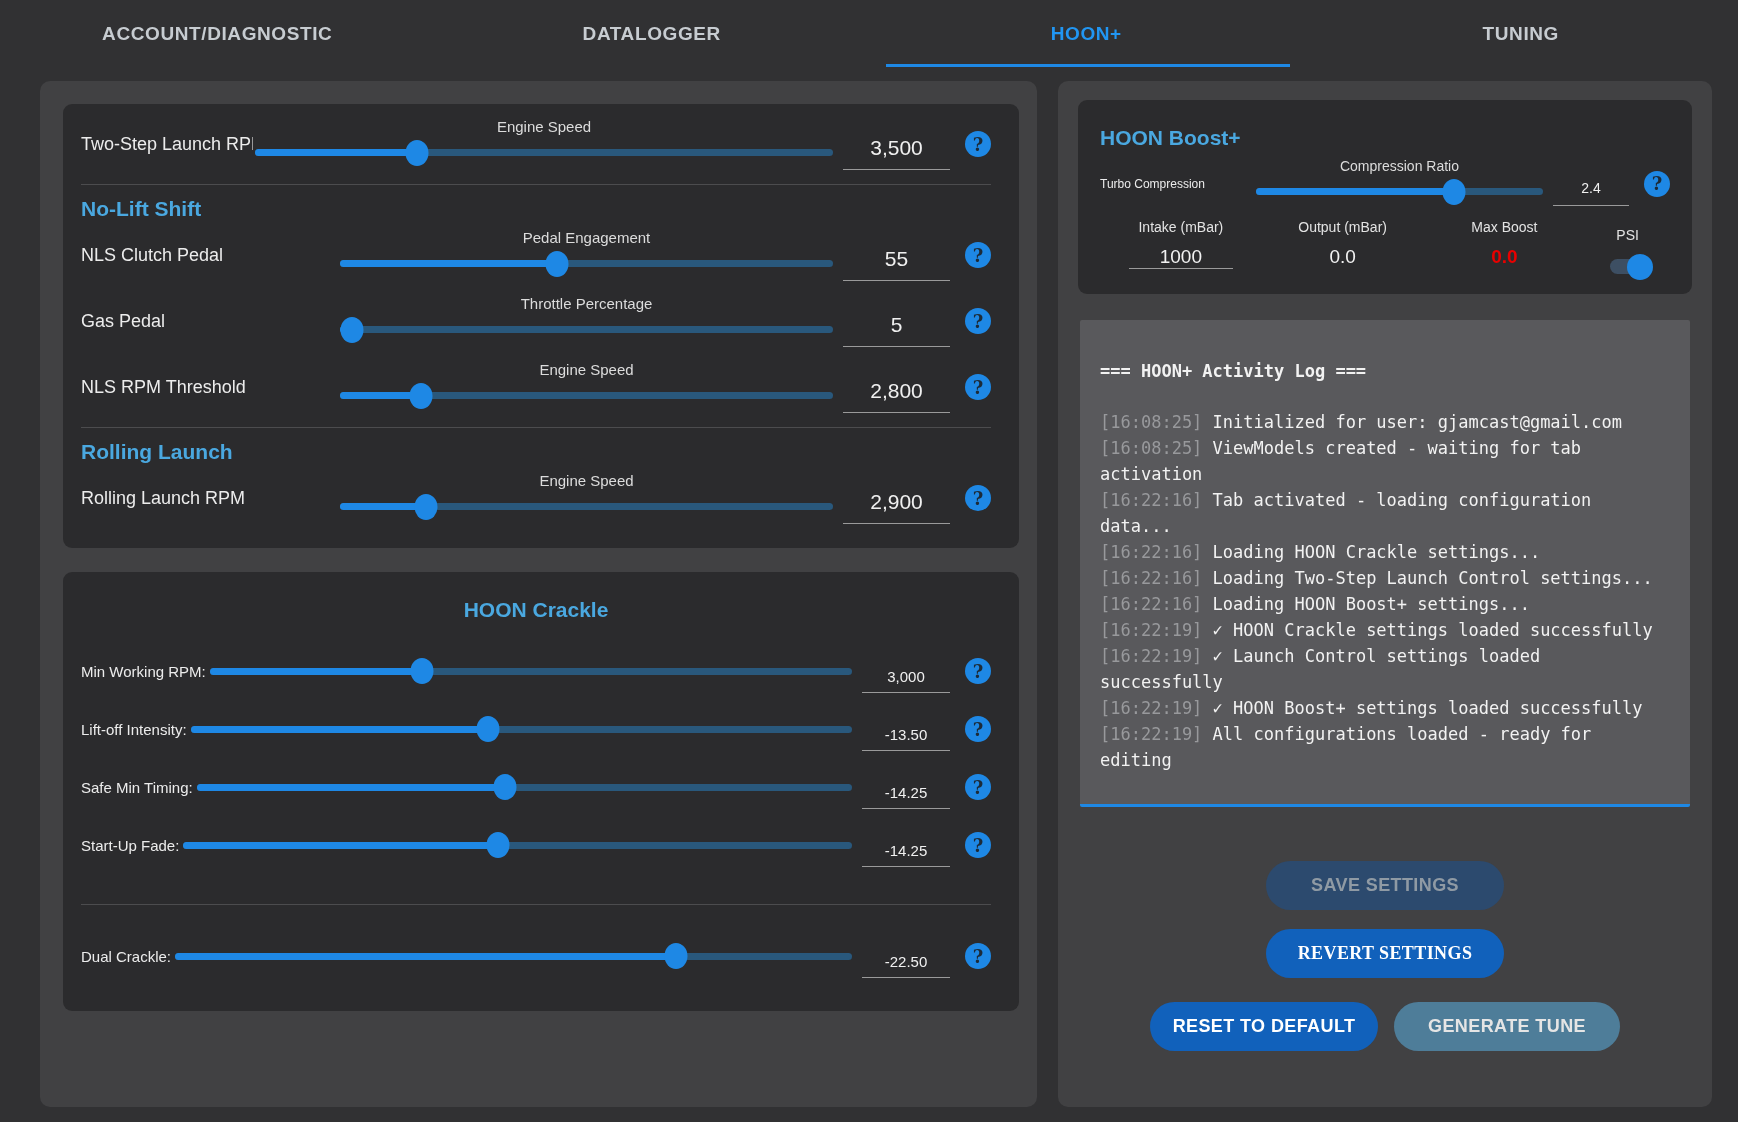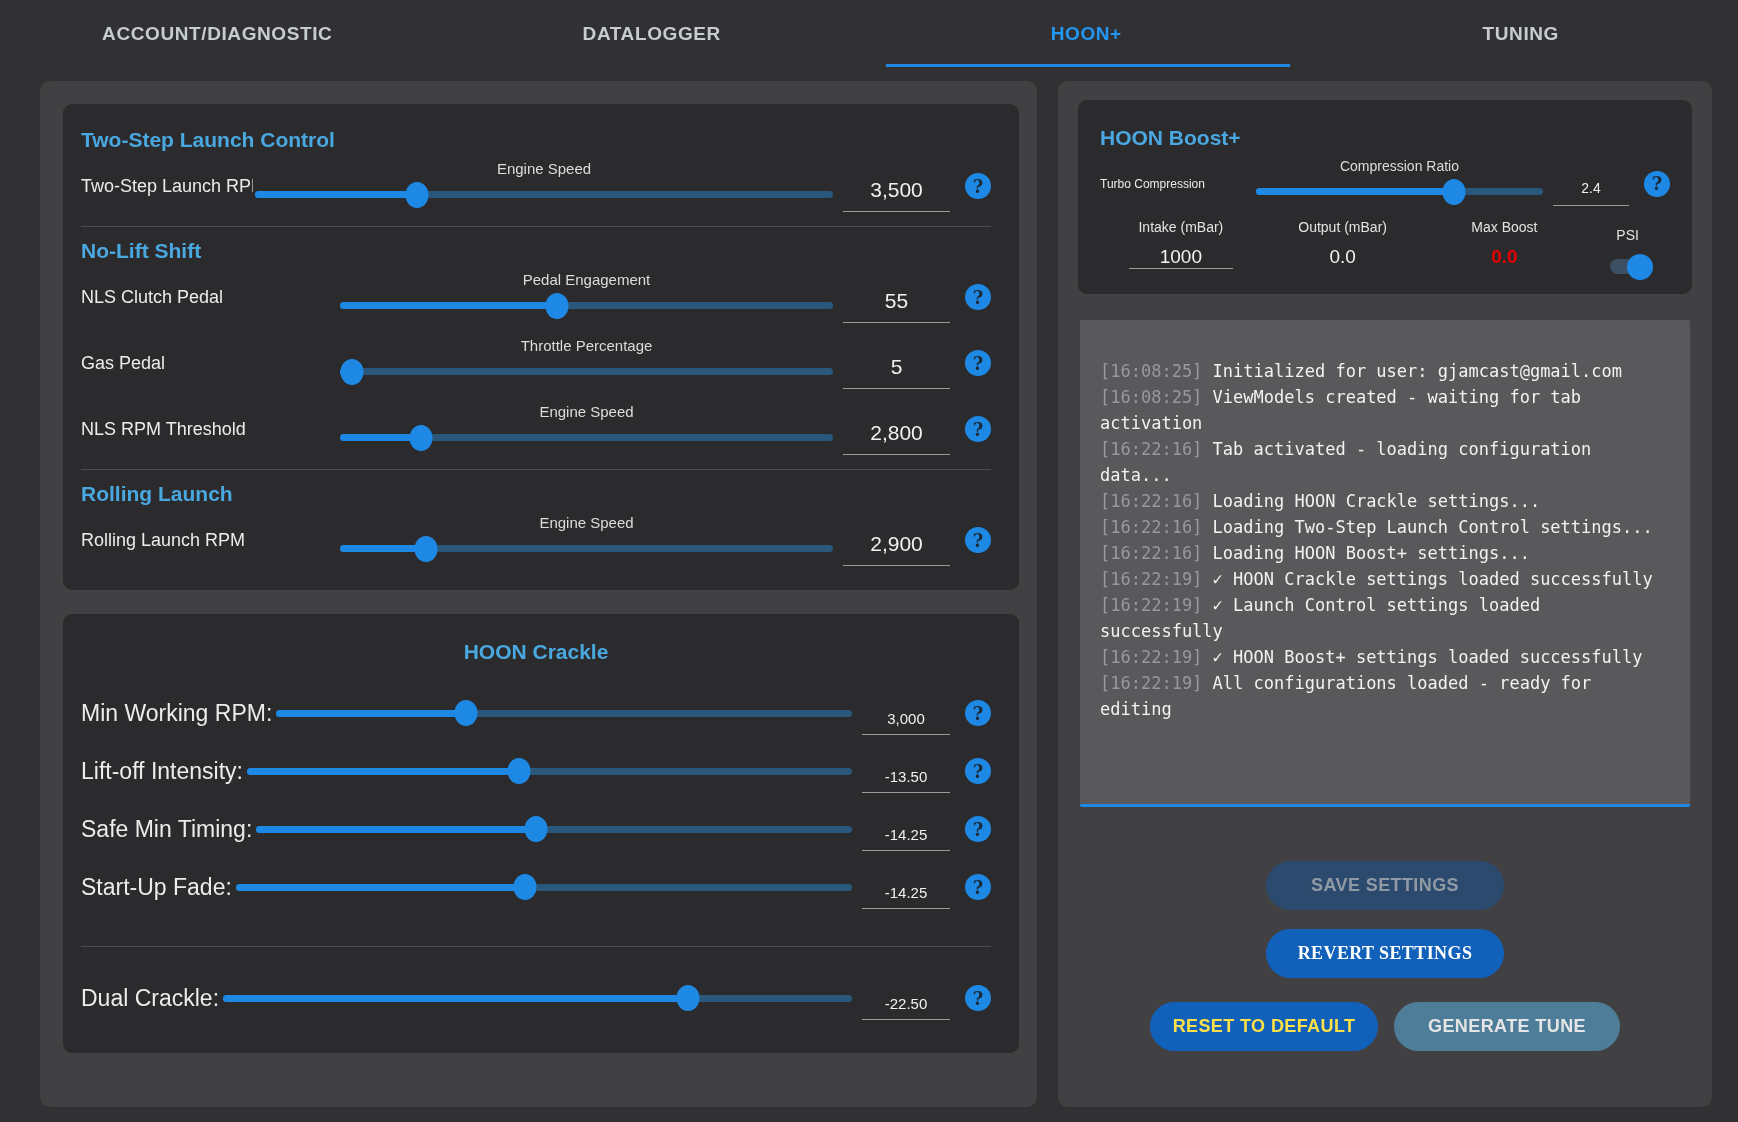--- a/index.html
+++ b/index.html
@@ -25,21 +25,21 @@
 
   .section-title { font-size:21px; font-weight:bold; color:#4aa8e0; margin:12px 0 8px; }
   .divider { height:1px; background:#4c4c4e; margin:14px 0 10px; }
 
   
   .srow { display:flex; align-items:center; margin:2px 0 14px; }
   .srow-label { color:#ececec; font-size:18px; white-space:nowrap; }
   .lbl-w170 { width:172px; overflow:hidden; flex:none; }
   .lbl-w255 { width:257px; overflow:hidden; flex:none; }
   .lbl-w152 { width:154px; overflow:hidden; flex:none; }
-  .lbl-auto { margin-right:2px; font-size:23px; }
+  .lbl-auto { margin-right:2px; font-size:15px; }
   .slider-area { flex:1; min-width:0; }
   .axis-label { text-align:center; font-size:15px; color:#dcdcdc; margin-bottom:8px; }
   .track { position:relative; height:7px; border-radius:4px; background:#29587c; margin:14px 2px; }
   .track .fill { position:absolute; left:0; top:0; bottom:0; width:var(--p,50%); background:#1e88e5; border-radius:4px; }
   .track .thumb { position:absolute; left:var(--p,50%); top:50%; transform:translate(-50%,-50%);
                   width:23px; height:26px; border-radius:50%; background:#1e88e5; }
   .value { text-align:center; color:#f0f0f0; border-bottom:1px solid #9a9a9a; margin-left:8px;
            padding:0 4px 9px; align-self:center; transform:translateY(9px); }
   .v-lg { min-width:107px; font-size:21px; }
   .v-sm { min-width:88px; font-size:15px; padding-bottom:7px; }
@@ -74,40 +74,39 @@
   .log-title { font-weight:bold; margin-bottom:25px; }
   .log .ts { color:#98999c; }
 
   
   .btncol { display:flex; flex-direction:column; align-items:center; margin-top:54px; }
   .btn { border:none; border-radius:26px; height:49px; font-family:"Liberation Sans", sans-serif;
          font-size:18px; font-weight:bold; letter-spacing:0.4px; cursor:pointer; }
   .btn-save   { width:238px; background:#2c4a6e; color:#8f9aa4; }
   .btn-revert { width:238px; background:#1161bb; color:#ffffff; margin-top:19px;font-family:Liberation Serif, serif; }
   .btnrow { display:flex; gap:16px; margin-top:24px; }
-  .btn-reset    { width:228px; background:#1161bb; color:#fde047; }
+  .btn-reset    { width:228px; background:#1161bb; color:#ffffff; }
   .btn-generate { width:226px; background:#4e7d99; color:#e5e5e5; }
 </style>
 </head>
 <body>
 
 <div class="app">
 
   <div class="tabbar">
     <div class="tab">ACCOUNT/DIAGNOSTIC</div>
     <div class="tab">DATALOGGER</div>
     <div class="tab active">HOON+</div>
     <div class="tab">TUNING</div>
   </div>
 
   <div class="panel panel-left">
 
     <div class="card card-launch">
 
-      <div class="section-title">Two-Step Launch Control</div>
       <div class="srow">
         <div class="srow-label lbl-w170">Two-Step Launch RPM</div>
         <div class="slider-area">
           <div class="axis-label">Engine Speed</div>
           <div class="track" style="--p: 28%;">
             <div class="fill"></div>
             <div class="thumb"></div>
           </div>
         </div>
         <div class="value v-lg">3,500</div>
@@ -268,20 +267,21 @@
         <div class="bfield-psi">
           <div class="psi-label">PSI</div>
           <div class="toggle">
             <div class="knob"></div>
           </div>
         </div>
       </div>
     </div>
 
     <div class="log">
+      <div class="log-title">=== HOON+ Activity Log ===</div>
       <div class="log-entry"><span class="ts">[16:08:25]</span> <span class="msg">Initialized for user: gjamcast@gmail.com</span></div>
       <div class="log-entry"><span class="ts">[16:08:25]</span> <span class="msg">ViewModels created - waiting for tab activation</span></div>
       <div class="log-entry"><span class="ts">[16:22:16]</span> <span class="msg">Tab activated - loading configuration data...</span></div>
       <div class="log-entry"><span class="ts">[16:22:16]</span> <span class="msg">Loading HOON Crackle settings...</span></div>
       <div class="log-entry"><span class="ts">[16:22:16]</span> <span class="msg">Loading Two-Step Launch Control settings...</span></div>
       <div class="log-entry"><span class="ts">[16:22:16]</span> <span class="msg">Loading HOON Boost+ settings...</span></div>
       <div class="log-entry"><span class="ts">[16:22:19]</span> <span class="msg">✓ HOON Crackle settings loaded successfully</span></div>
       <div class="log-entry"><span class="ts">[16:22:19]</span> <span class="msg">✓ Launch Control settings loaded successfully</span></div>
       <div class="log-entry"><span class="ts">[16:22:19]</span> <span class="msg">✓ HOON Boost+ settings loaded successfully</span></div>
       <div class="log-entry"><span class="ts">[16:22:19]</span> <span class="msg">All configurations loaded - ready for editing</span></div>

